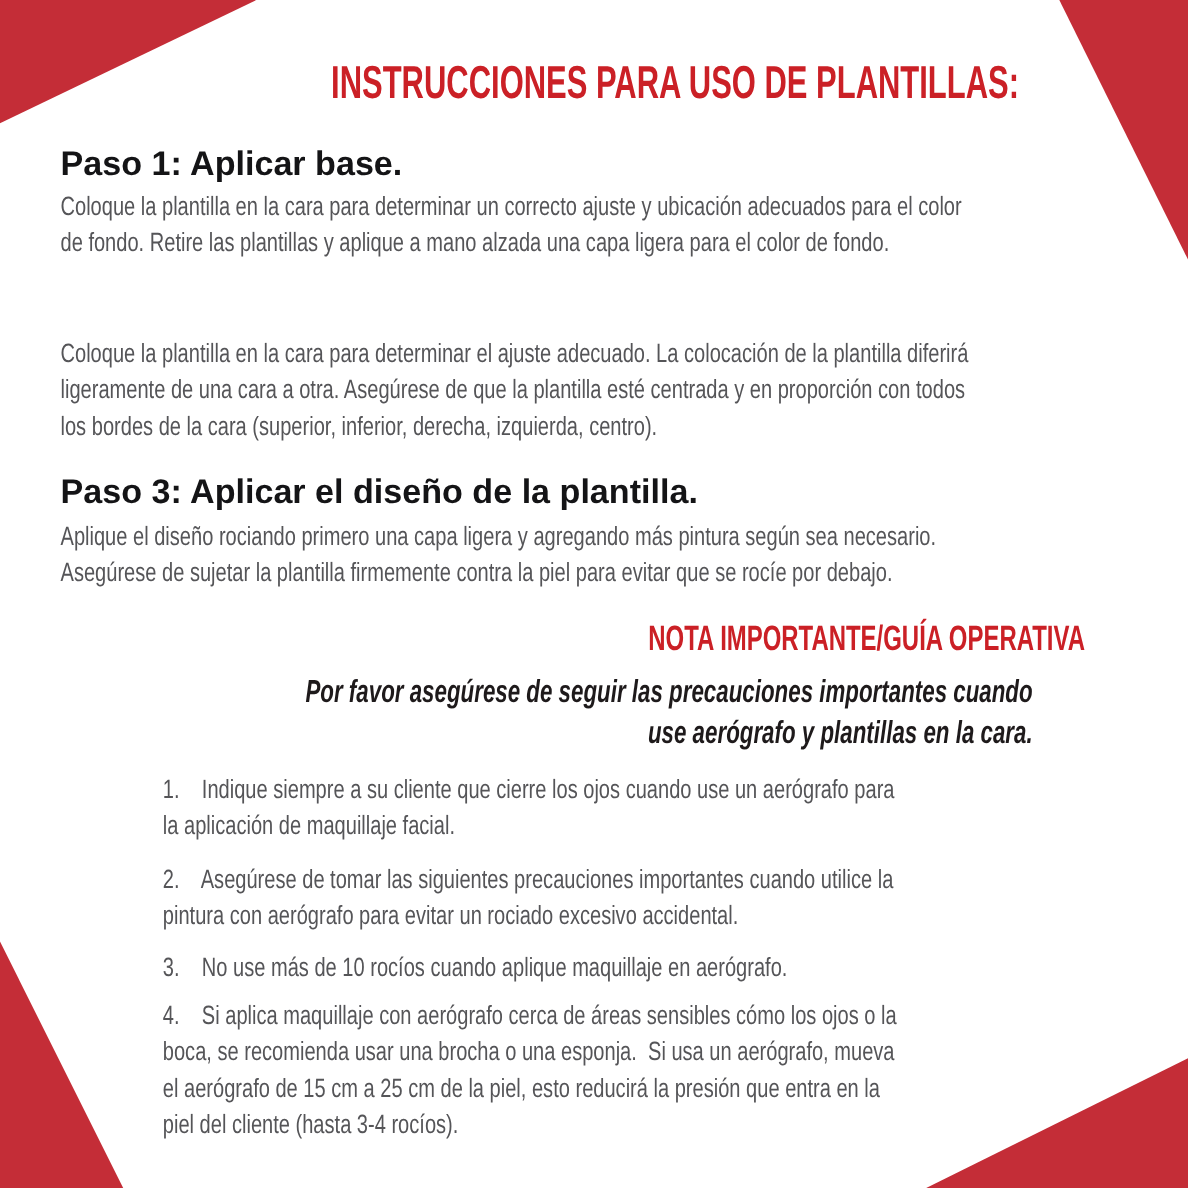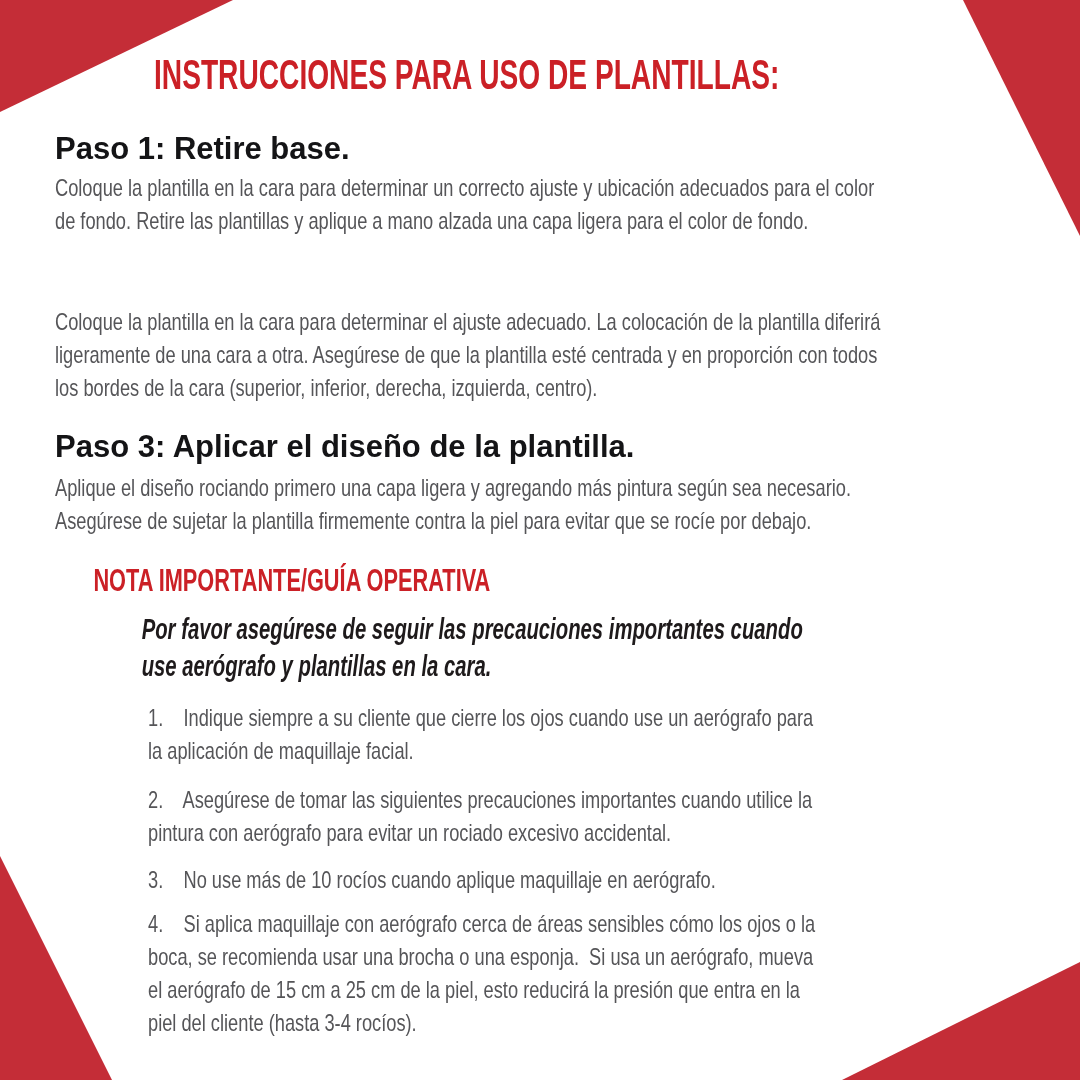--- a/index.html
+++ b/index.html
@@ -6,21 +6,21 @@
   .page{
     position:relative;
     width:1080px;height:1080px;
     background:var(--page-bg,#ffffff);
     overflow:hidden;
     font-family:"Liberation Sans",sans-serif;
     margin:0 auto;
   }
   .corners{position:absolute;left:0;top:0;width:1080px;height:1080px;pointer-events:none;}
   .abs{position:absolute;}
-  .centered{left:0;width:1080px;text-align:left;}
+  .centered{left:0;width:1080px;text-align:right;}
   .sq{display:inline-block;white-space:pre-wrap;}
 
   .title{top:50px;color:var(--red-text,#CB2026);font-weight:bold;font-size:42px;line-height:50px;letter-spacing:0px;}
   .title .sq{transform:scaleX(.67);transform-origin:50% 0;}
 
   .step-h{left:55px;font-weight:bold;font-size:31px;line-height:36px;color:var(--heading-black,#141416);white-space:pre;}
   .h1{top:131px}
   .h2{top:263px}
   .h3{top:429px}
 
@@ -62,21 +62,21 @@
     <polygon points="0,0 233,0 0,112" fill="var(--red-accent,#C42D37)"></polygon>
     <polygon points="963,0 1080,0 1080,236" fill="var(--red-accent,#C42D37)"></polygon>
     <polygon points="0,856 112,1080 0,1080" fill="var(--red-accent,#C42D37)"></polygon>
     <polygon points="1080,962 1080,1080 842,1080" fill="var(--red-accent,#C42D37)"></polygon>
   </svg>
 
   <div class="abs centered title">
     <span class="sq">INSTRUCCIONES PARA USO DE PLANTILLAS:</span>
   </div>
 
-  <div class="abs step-h h1">Paso 1: Retire base.</div>
+  <div class="abs step-h h1">Paso 1: Aplicar base.</div>
   <div class="abs bodytext b1">Coloque la plantilla en la cara para determinar un correcto ajuste y ubicación adecuados para el color
 de fondo. Retire las plantillas y aplique a mano alzada una capa ligera para el color de fondo.</div>
 
   <div class="abs bodytext b2">Coloque la plantilla en la cara para determinar el ajuste adecuado. La colocación de la plantilla diferirá
 ligeramente de una cara a otra. Asegúrese de que la plantilla esté centrada y en proporción con todos
 los bordes de la cara (superior, inferior, derecha, izquierda, centro).</div>
 
   <div class="abs step-h h3">Paso 3: Aplicar el diseño de la plantilla.</div>
   <div class="abs bodytext b3">Aplique el diseño rociando primero una capa ligera y agregando más pintura según sea necesario.
 Asegúrese de sujetar la plantilla firmemente contra la piel para evitar que se rocíe por debajo.</div>

